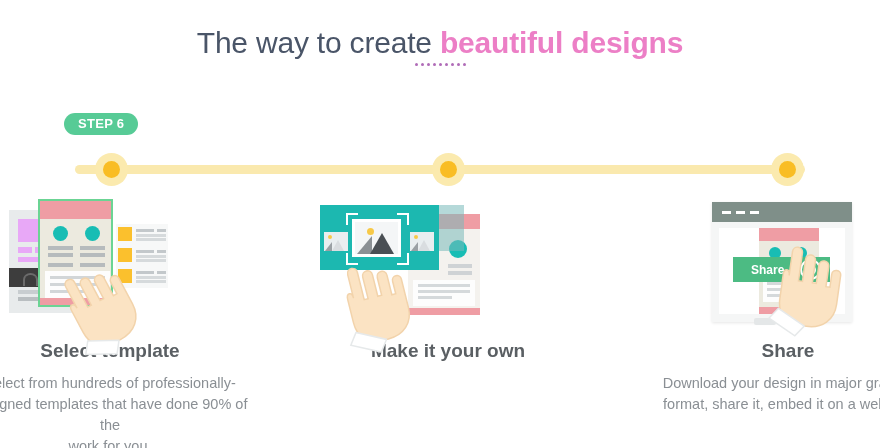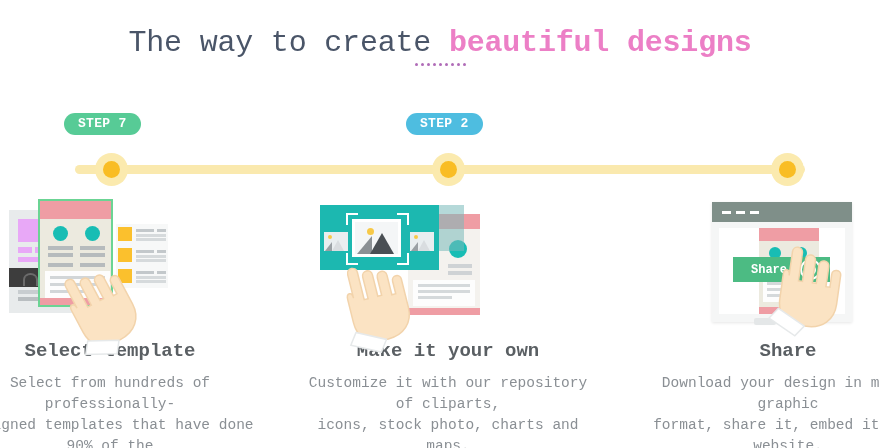--- a/index.html
+++ b/index.html
@@ -1,21 +1,21 @@
 <!DOCTYPE html>
 <html><head>
 <meta charset="utf-8">
 <style>
   html,body{margin:0;padding:0;}
   body{
     width:880px;height:448px;overflow:hidden;background:#ffffff;
     font-family:"Liberation Sans",sans-serif;
     -webkit-font-smoothing:antialiased;
   }
-  .page{position:relative;width:880px;height:397px;font-family:Liberation Mono, monospace;}
+  .page{position:relative;width:880px;height:397px;}
 
   
   .heading{
     position:absolute;top:26px;left:0;width:880px;text-align:center;
     font-size:30px;font-weight:400;color:#4a5568;letter-spacing:-0.2px;
     white-space:nowrap;
   }
   .heading .accent{color:#ec7fc6;font-weight:700;}
   .dots-sep{
     position:absolute;top:63px;left:0;width:880px;
@@ -201,22 +201,21 @@
     <i></i>
     <i></i>
     <i></i>
   </div>
 
   <div class="timeline">
     <div class="track"></div>
     <div class="node n1"></div>
     <div class="node n2"></div>
     <div class="node n3"></div>
-    <div class="badge b1">STEP 7</div>
-    <div class="badge b2">STEP 2</div>
+    <div class="badge b1">STEP 6</div>
   </div>
 
   <div class="cols">
 
     <div class="col c1">
       <div class="art">
 
         <div class="i1-back">
           <span class="blk b1"></span>
           <span class="blk b2"></span>
@@ -347,22 +346,20 @@
               <path d="M22,16 C22,9 32,9 32,16 L32,44 L36,44 L36,22 C36,15 46,15 46,22 L46,44 L50,44
                        L50,26 C50,19 60,19 60,26 L60,46 L64,46 L64,33 C64,27 73,27 73,33 L73,62
                        C73,78 62,88 46,88 L38,88 C24,88 16,78 16,64 L16,40 C16,33 22,33 22,40 Z" fill="#fbe3c3" stroke="#f2d3ab" stroke-width="1.5"></path>
               <path d="M16,74 L44,88 L36,99 L8,85 Z" fill="#ffffff" stroke="#e6e9ea" stroke-width="1.5"></path>
             </g>
           </svg>
         </div>
       </div>
 
       <div class="col-title">Make it your own</div>
-      <div class="col-desc">Customize it with our repository of cliparts,
-icons, stock photo, charts and maps.</div>
     </div>
 
     <div class="col c3">
       <div class="art">
 
         <div class="i3-win">
           <span class="bar">
             <i></i>
             <i></i>
             <i></i>

